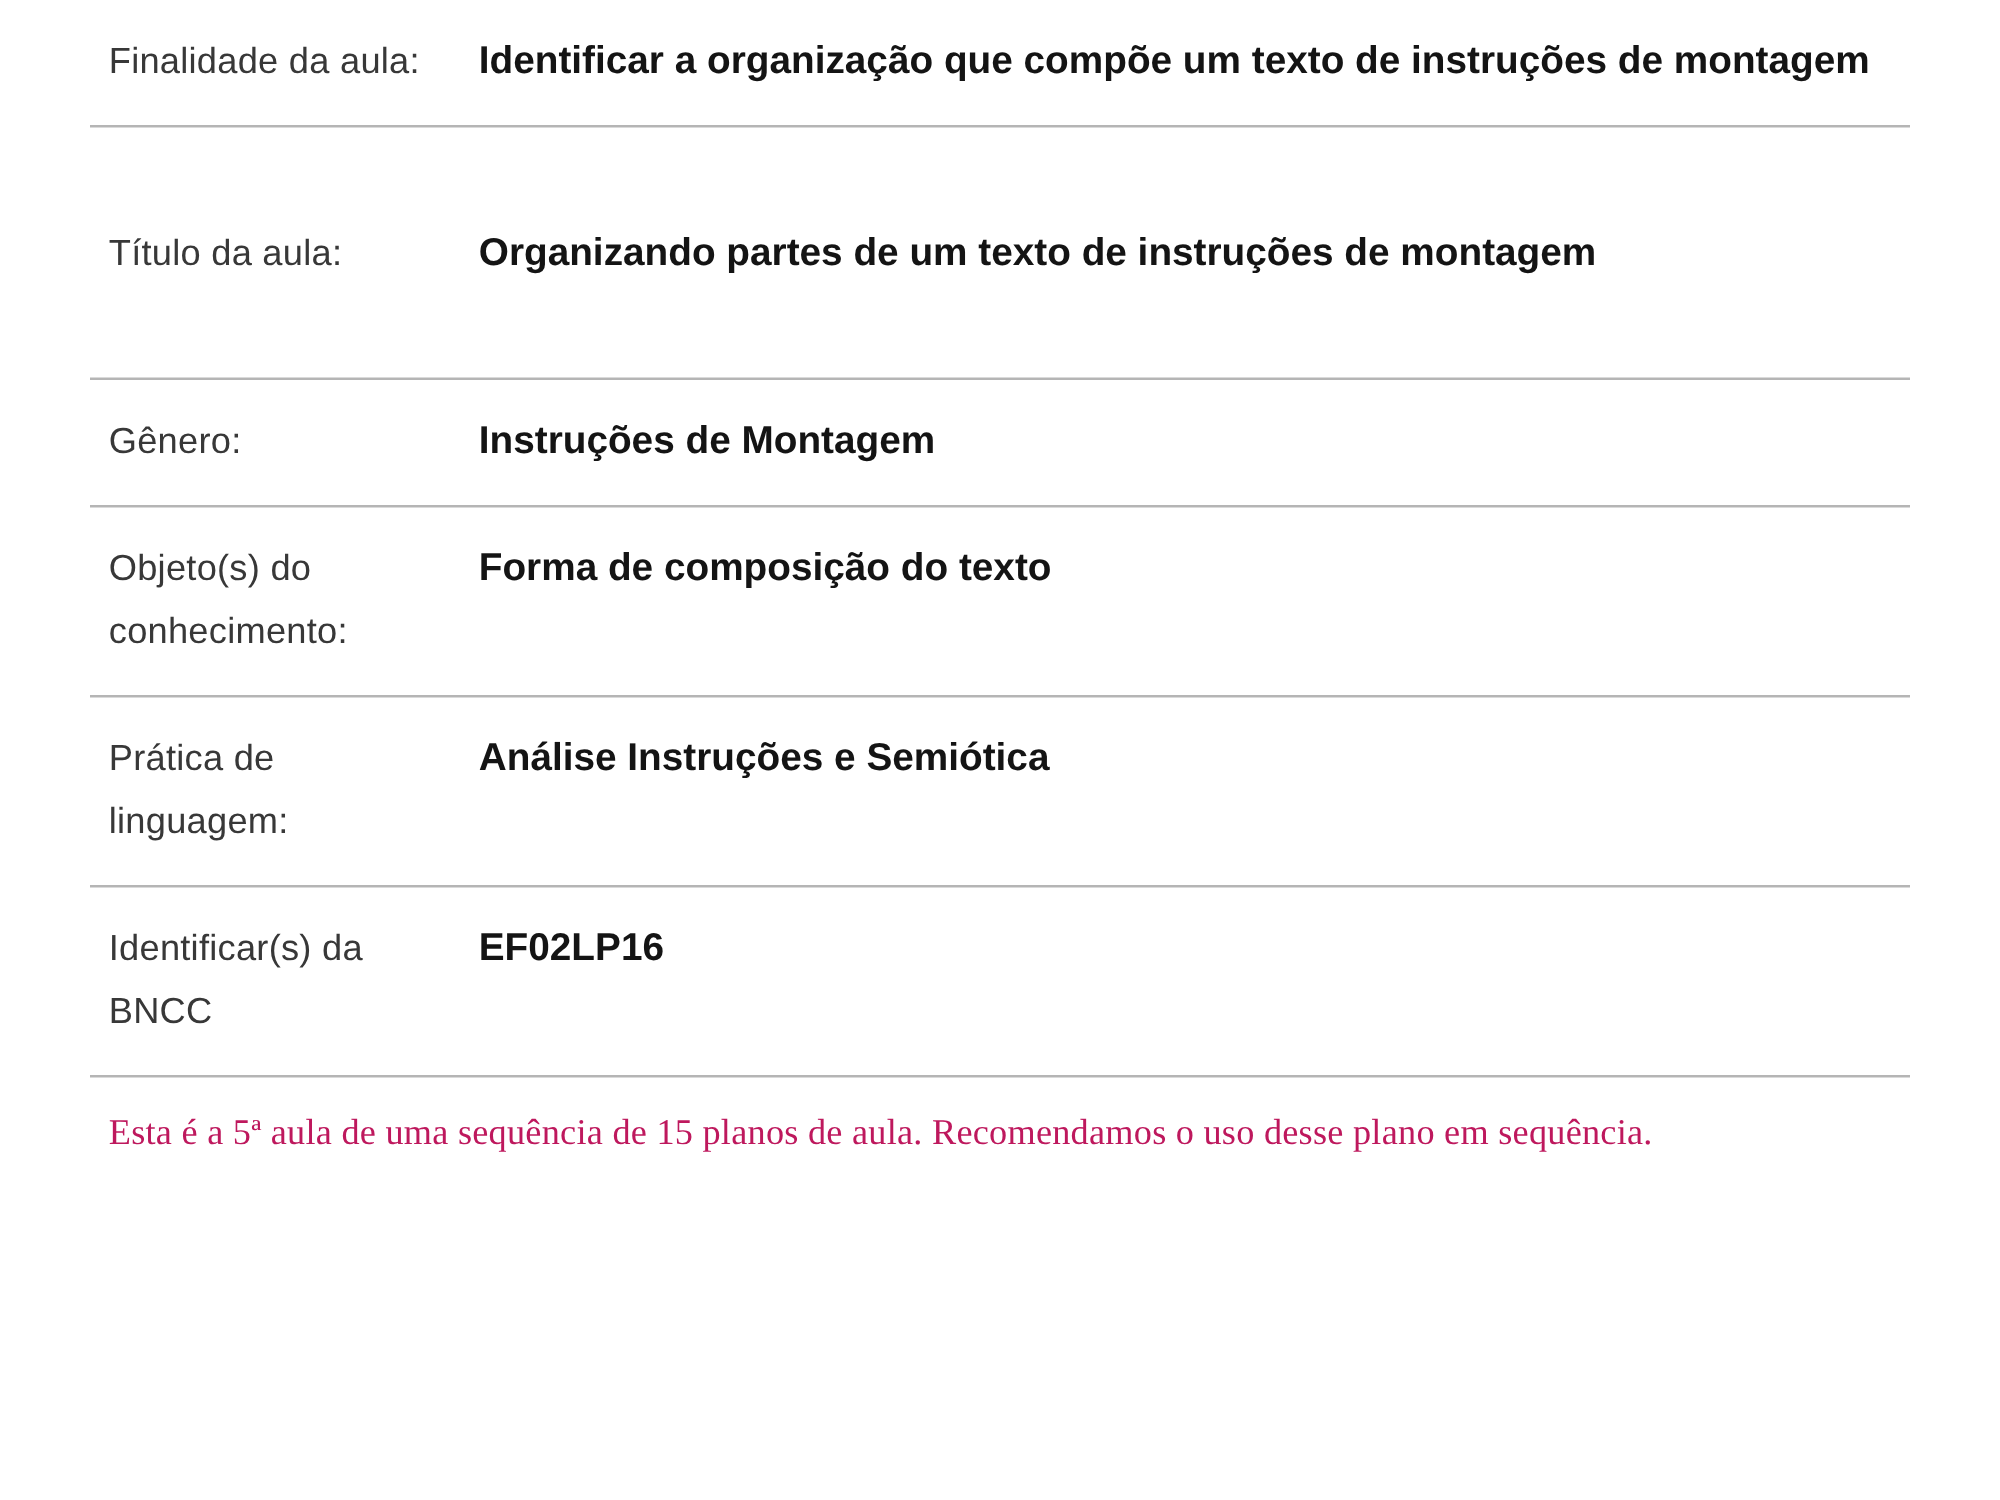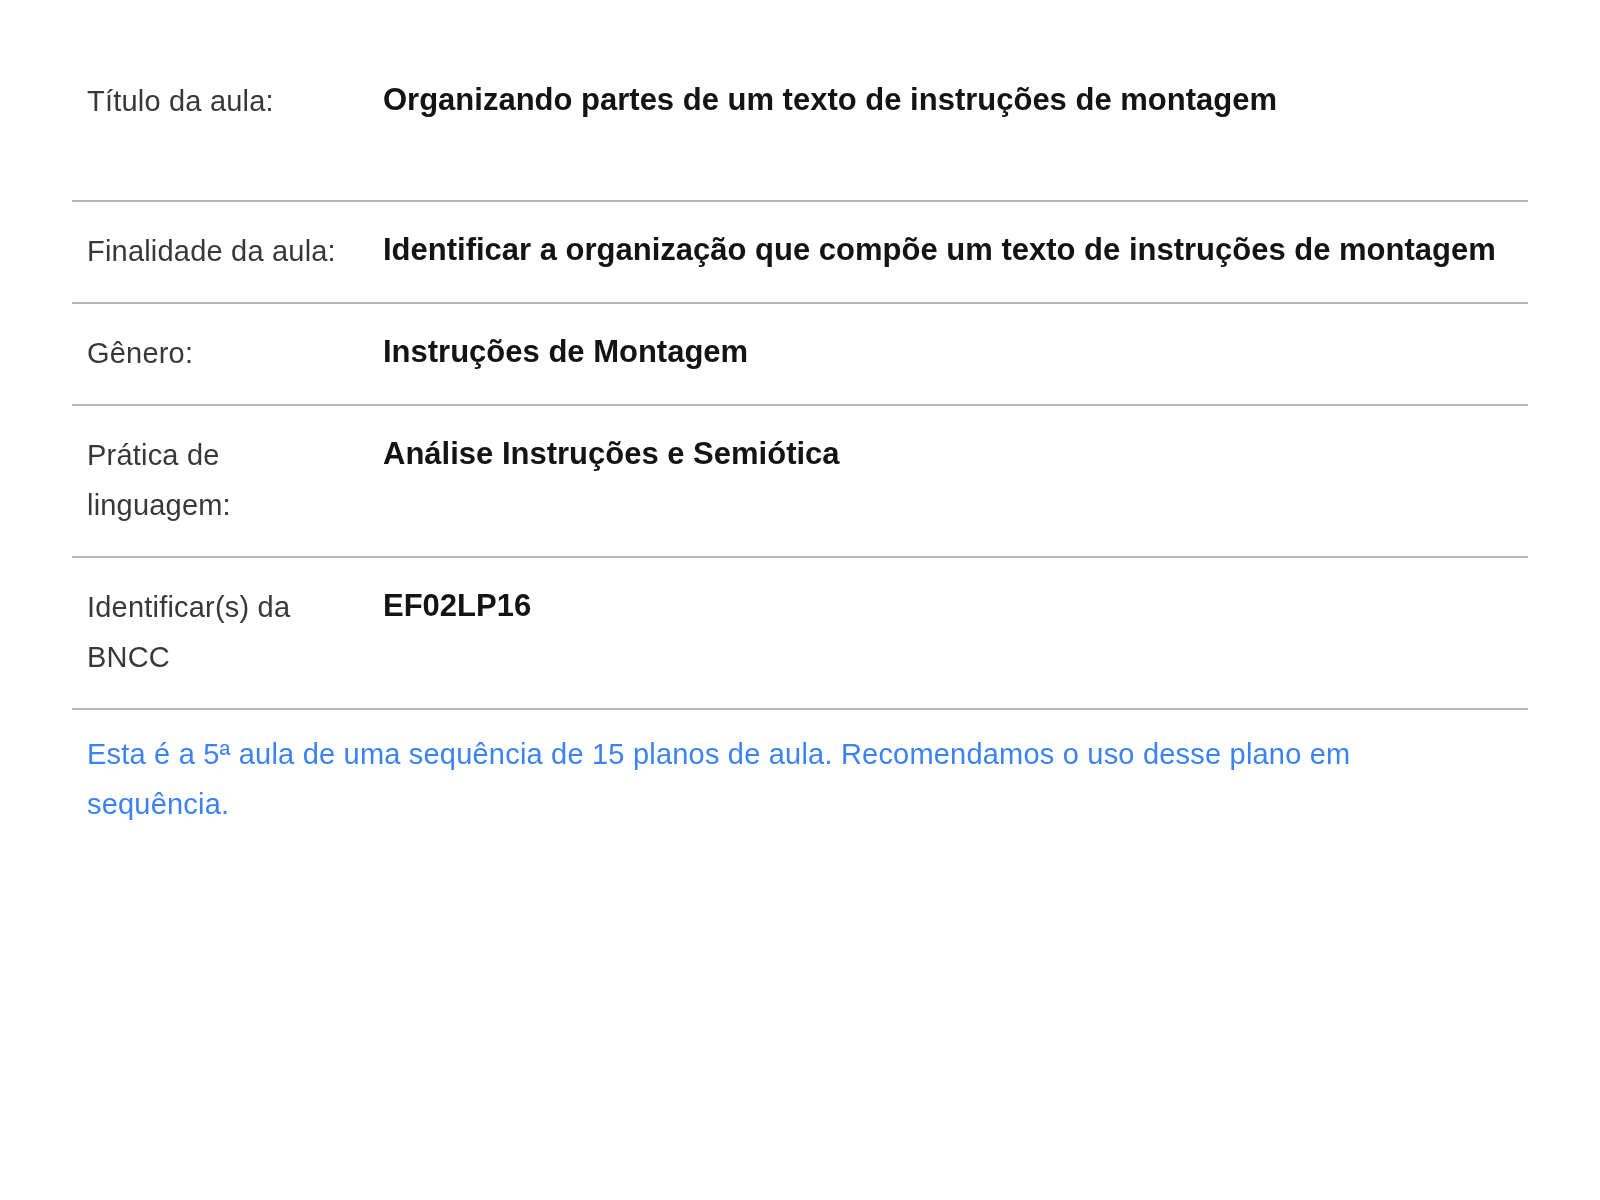--- a/index.html
+++ b/index.html
@@ -43,45 +43,50 @@
   }
   .row--justify .cell-value {
     text-align: justify;
   }
   .footer-note {
     margin: 19px 0 0 15px;
     padding-right: 40px;
     font-size: 29px;
     line-height: 50px;
     font-weight: 400;
-    color: #3b82f6;
+    color: #be185d;
     letter-spacing: 0.2px;
+    font-family: Liberation Serif, serif;
   }
 </style>
 </head>
 <body>
 
 <div class="sheet">
 
+  <div class="row row--justify">
+    <div class="cell-label">Finalidade da aula:</div>
+    <div class="cell-value">Identificar a organização que compõe um texto de instruções de montagem</div>
+  </div>
+
   <div class="row row--first">
     <div class="cell-label">Título da aula:</div>
     <div class="cell-value">Organizando partes de um texto de instruções de montagem</div>
-  </div>
-
-  <div class="row row--justify">
-    <div class="cell-label">Finalidade da aula:</div>
-    <div class="cell-value">Identificar a organização que compõe um texto de instruções de montagem</div>
   </div>
 
 
   <div class="row">
     <div class="cell-label">Gênero:</div>
     <div class="cell-value">Instruções de Montagem</div>
   </div>
 
+  <div class="row">
+    <div class="cell-label">Objeto(s) do conhecimento:</div>
+    <div class="cell-value">Forma de composição do texto</div>
+  </div>
 
   <div class="row">
     <div class="cell-label">Prática de linguagem:</div>
     <div class="cell-value">Análise Instruções e Semiótica</div>
   </div>
 
   <div class="row">
     <div class="cell-label">Identificar(s) da BNCC</div>
     <div class="cell-value">EF02LP16</div>
   </div>

